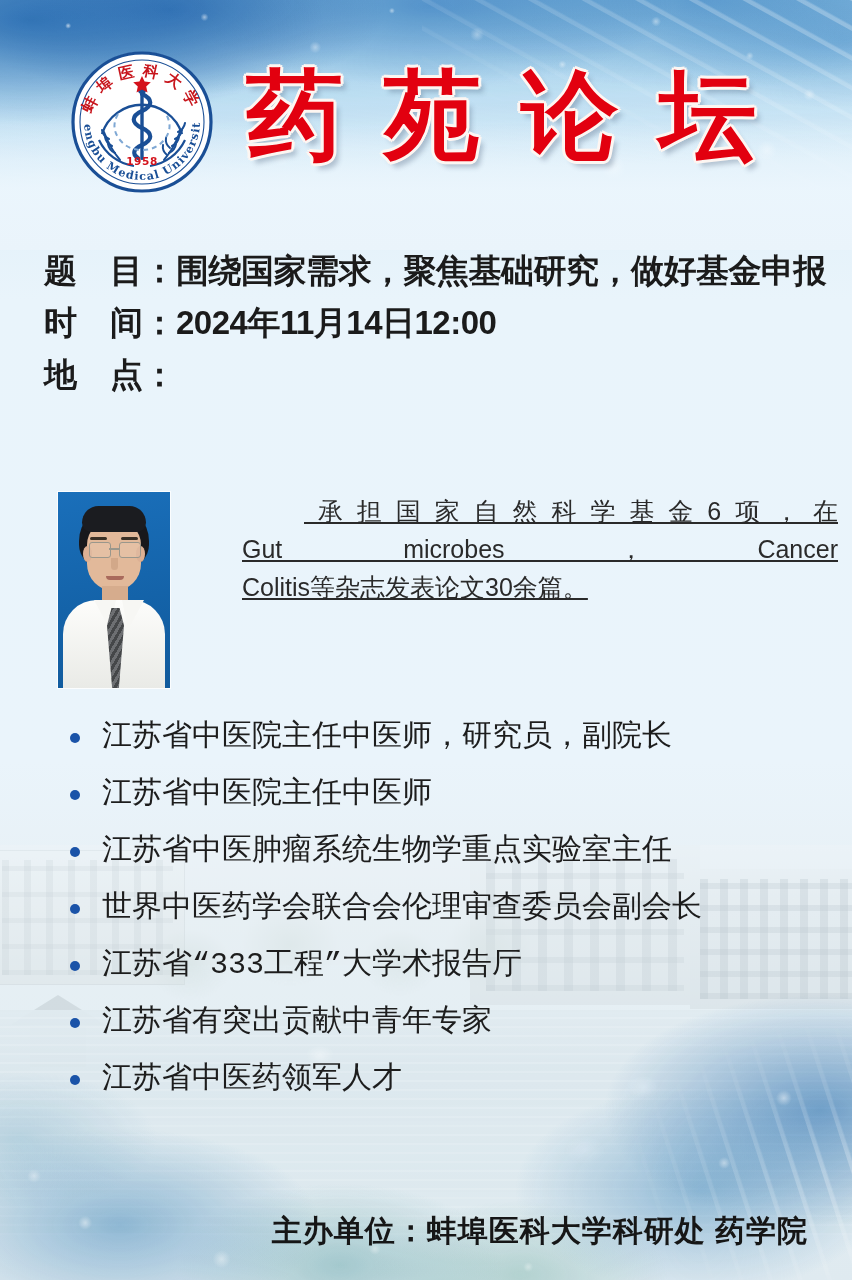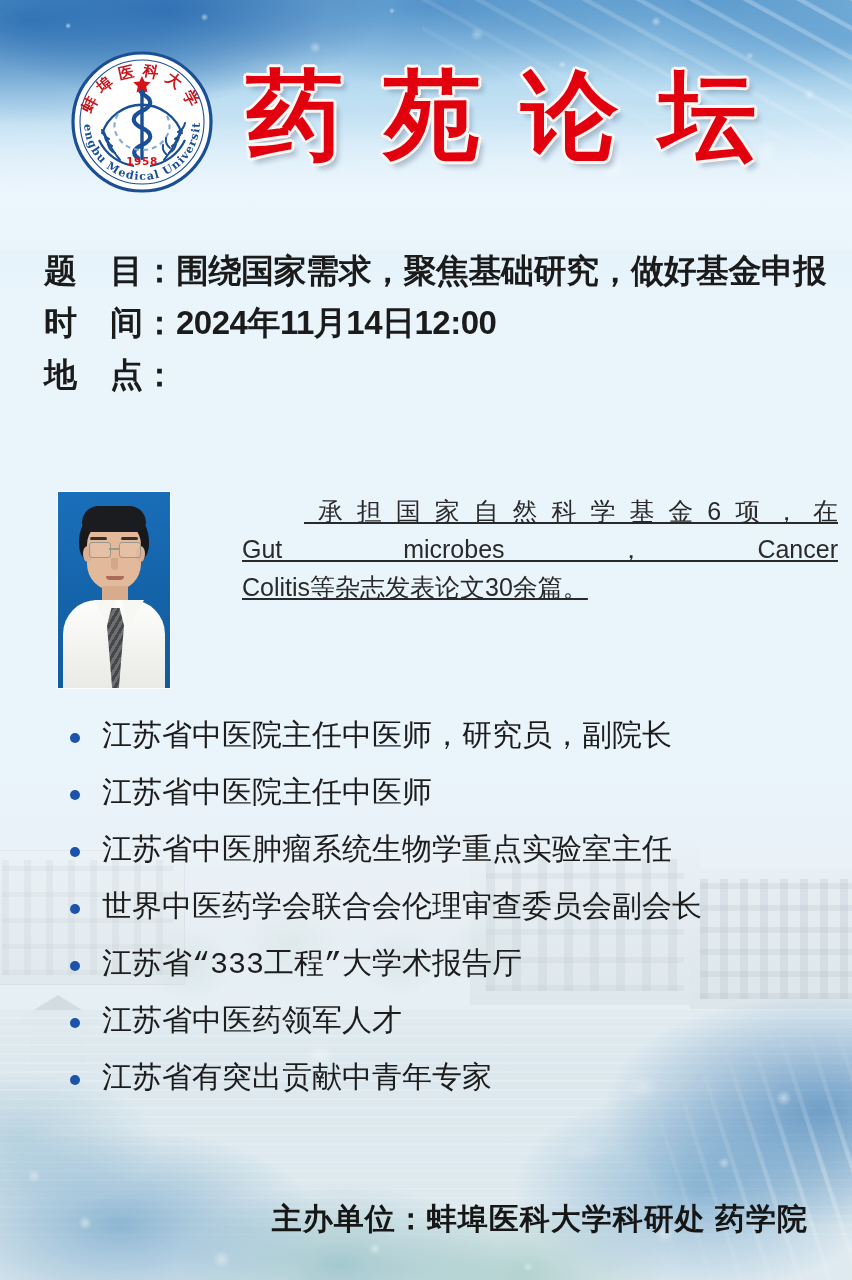--- a/index.html
+++ b/index.html
@@ -303,21 +303,21 @@
     content: "";
     position: absolute;
     left: 4px; top: 11px;
     width: 10px; height: 10px;
     border-radius: 50%;
     background: #1a53a8;
   }
 
   
   .footer {
-    position: absolute; left: 0; bottom: 40px; width: 852px;
+    position: absolute; left: 0; bottom: 28px; width: 852px;
     text-align: right;
     padding-right: 44px;
     box-sizing: border-box;
   }
   .footer span {
     font-size: 30px;
     font-weight: 700;
     color: #161616;
     letter-spacing: 1px;
   }
@@ -456,21 +456,21 @@
       <div class="bio-line"><span>Colitis等杂志发表论文30余篇。</span></div>
     </div>
   </div>
 
   <ul class="creds">
     <li><span>江苏省中医院主任中医师，研究员，副院长</span></li>
     <li><span>江苏省中医院主任中医师</span></li>
     <li><span>江苏省中医肿瘤系统生物学重点实验室主任</span></li>
     <li><span>世界中医药学会联合会伦理审查委员会副会长</span></li>
     <li><span>江苏省“333工程”大学术报告厅</span></li>
+    <li><span>江苏省有突出贡献中青年专家</span></li>
     <li><span>江苏省中医药领军人才</span></li>
-    <li><span>江苏省有突出贡献中青年专家</span></li>
   </ul>
 
   <div class="footer">
     <span>主办单位：蚌埠医科大学科研处  药学院</span>
   </div>
 
 </div>
 
 </body></html>

